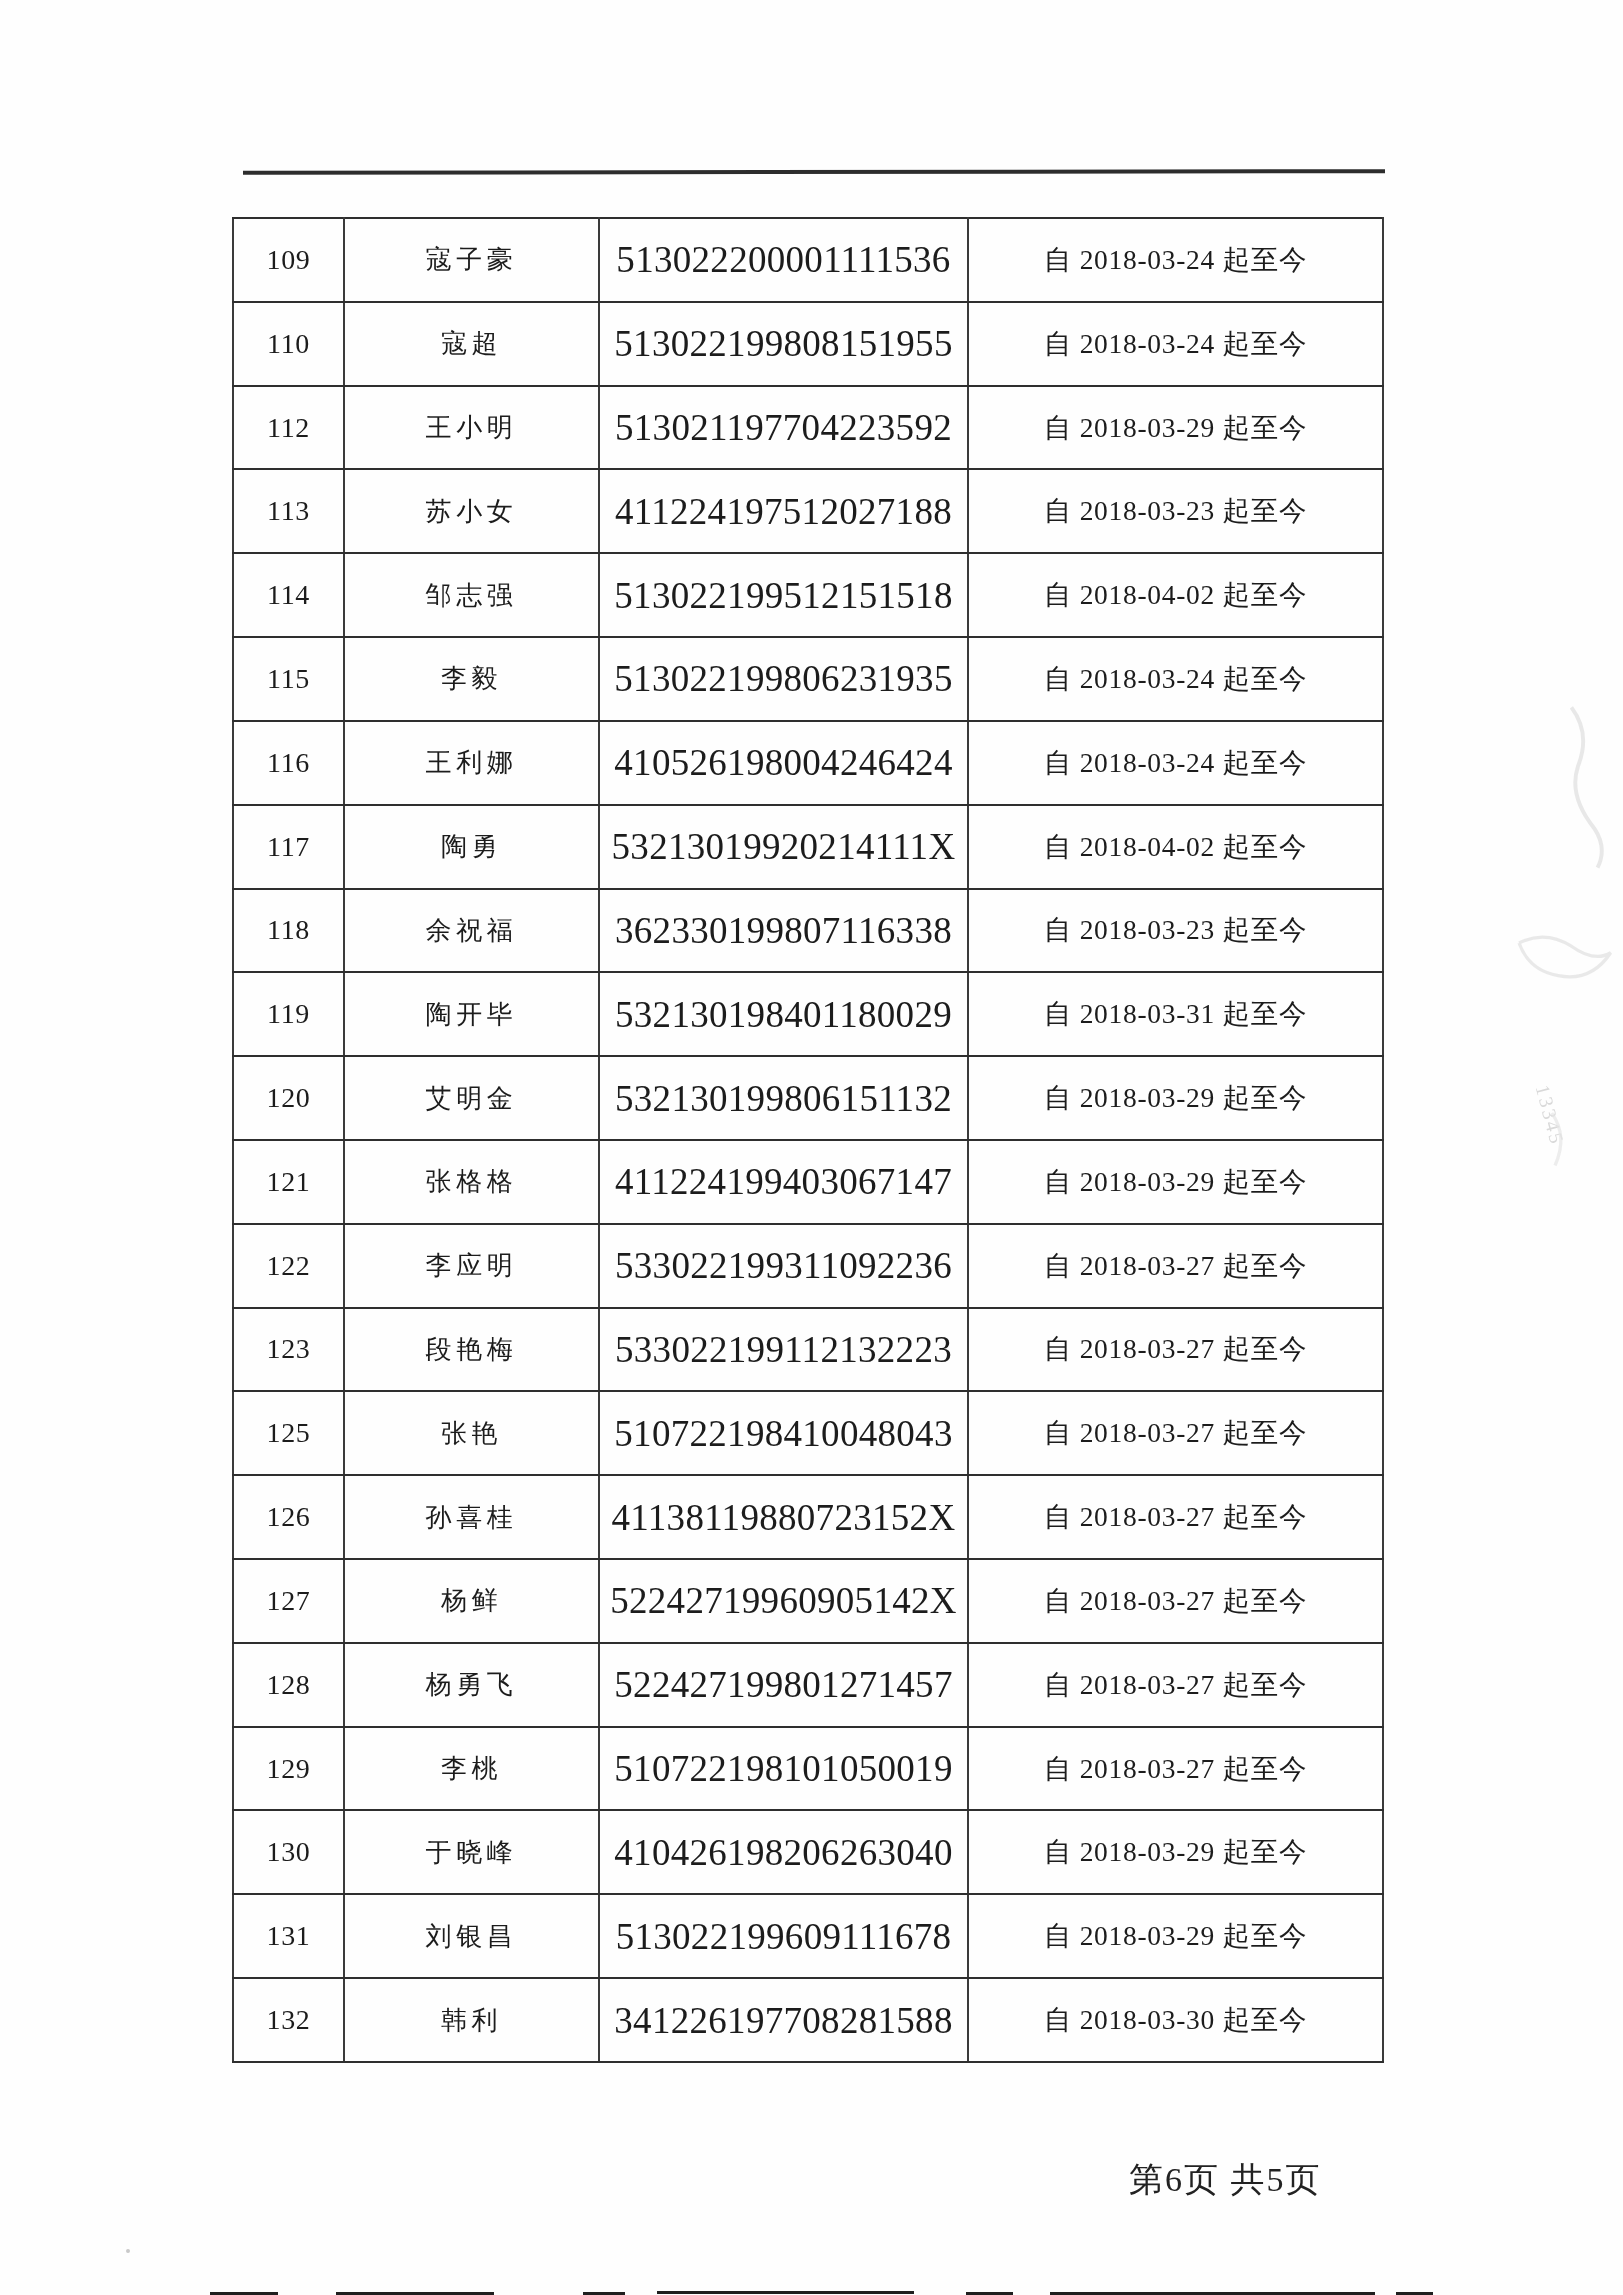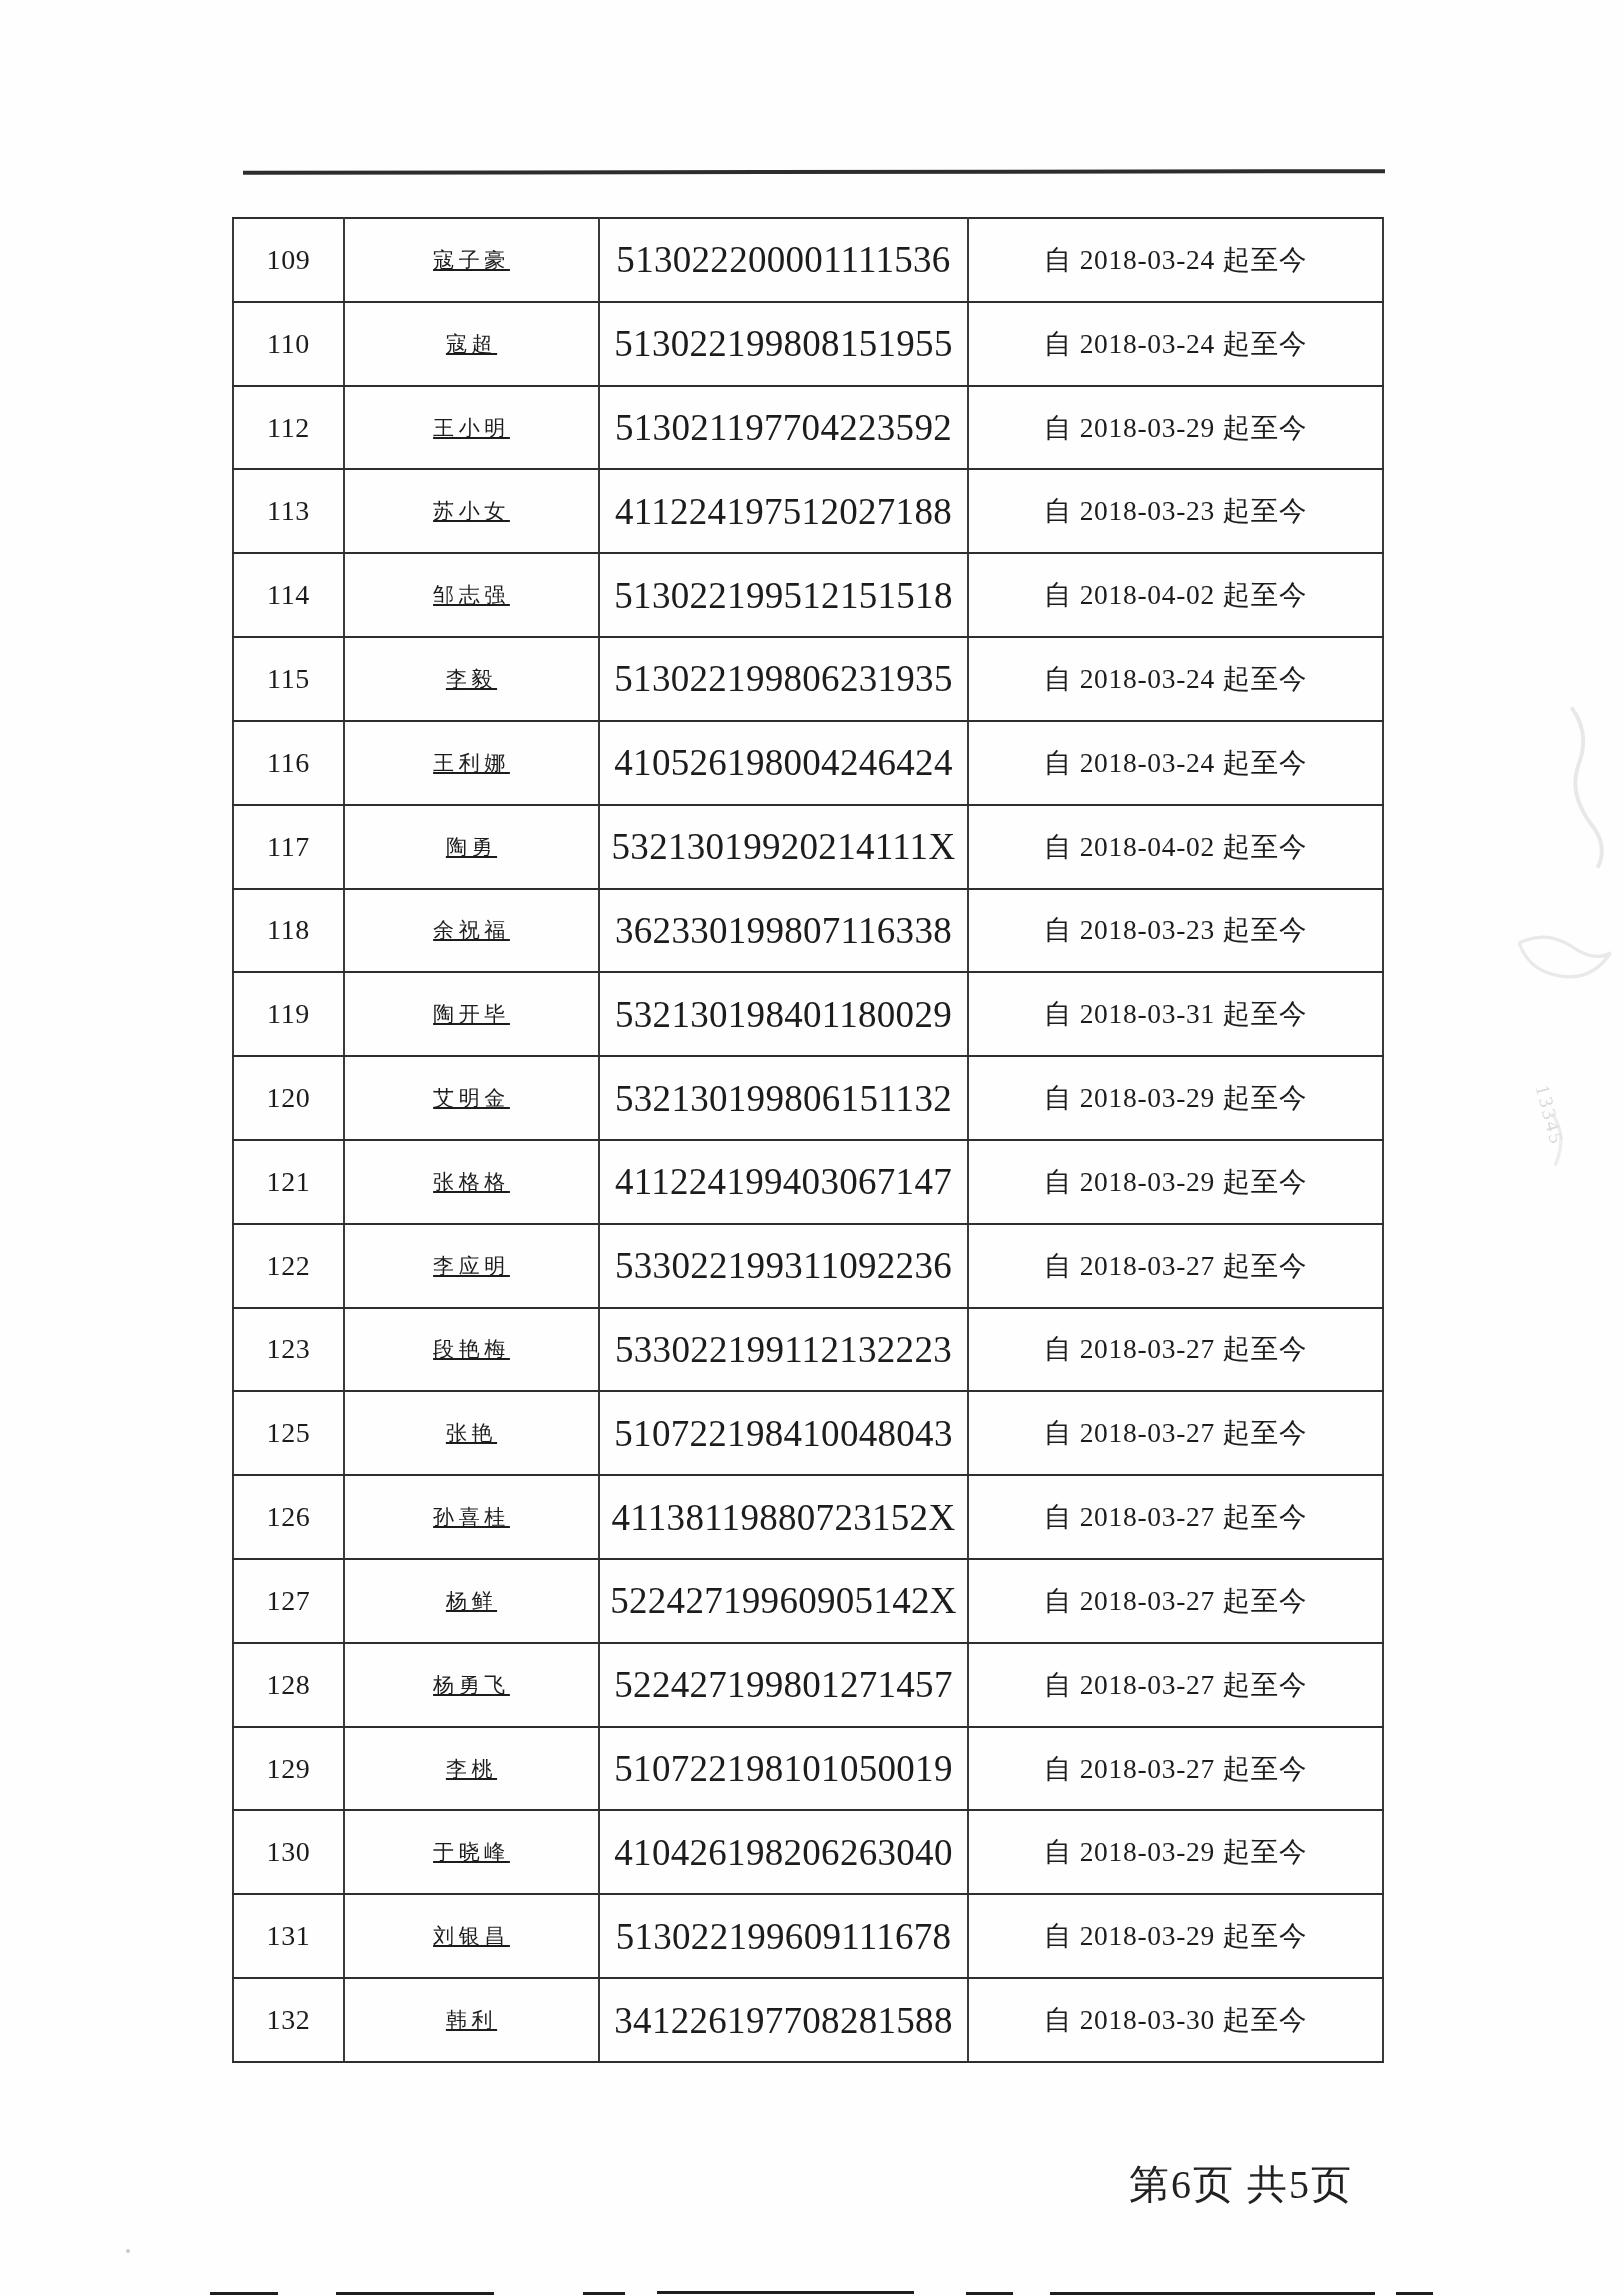--- a/index.html
+++ b/index.html
@@ -36,27 +36,27 @@
     padding:0;
     overflow:hidden;
     white-space:nowrap;
   }
   table.roster { border:2.6px solid #2a2a2a;padding-left:36px; }
   col.c1 { width:111px; }
   col.c2 { width:255px; }
   col.c3 { width:369px; }
   col.c4 { width:415px; }
   td.cell-no   { font-size:28px; letter-spacing:0.7px; }
-  td.cell-name { font-size:21px; letter-spacing:4.6px;text-decoration:underline; }
+  td.cell-name { font-size:26px; letter-spacing:4.6px; }
   td.cell-id   { font-size:37px; letter-spacing:0.3px; }
   td.cell-period { font-size:27.5px; letter-spacing:0.7px; }
   .page-footer {
     position:absolute;
     left:1129px; top:2157px;
-    font-size:40px;
+    font-size:34px;
     letter-spacing:2px;
     color:#222;
     text-align:right;
   }
   
   .bottom-edge-seg {
     position:absolute;
     height:3.3px;
     background:#1f1f1f;
   }

